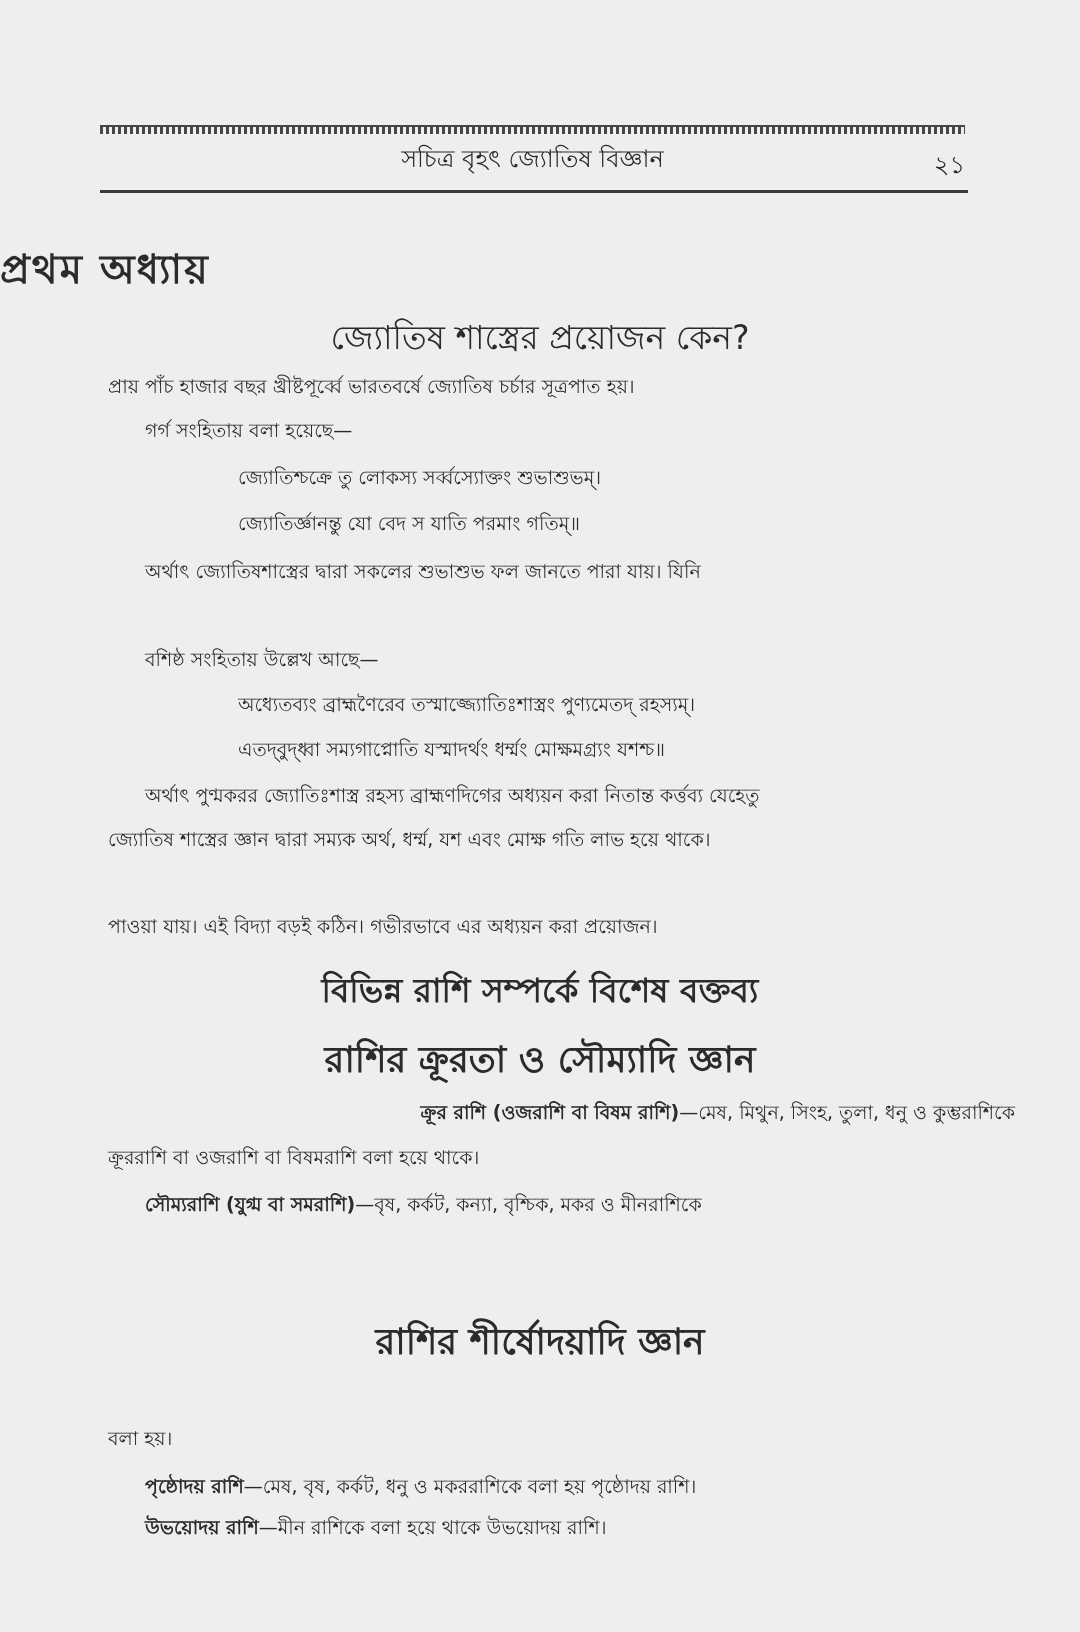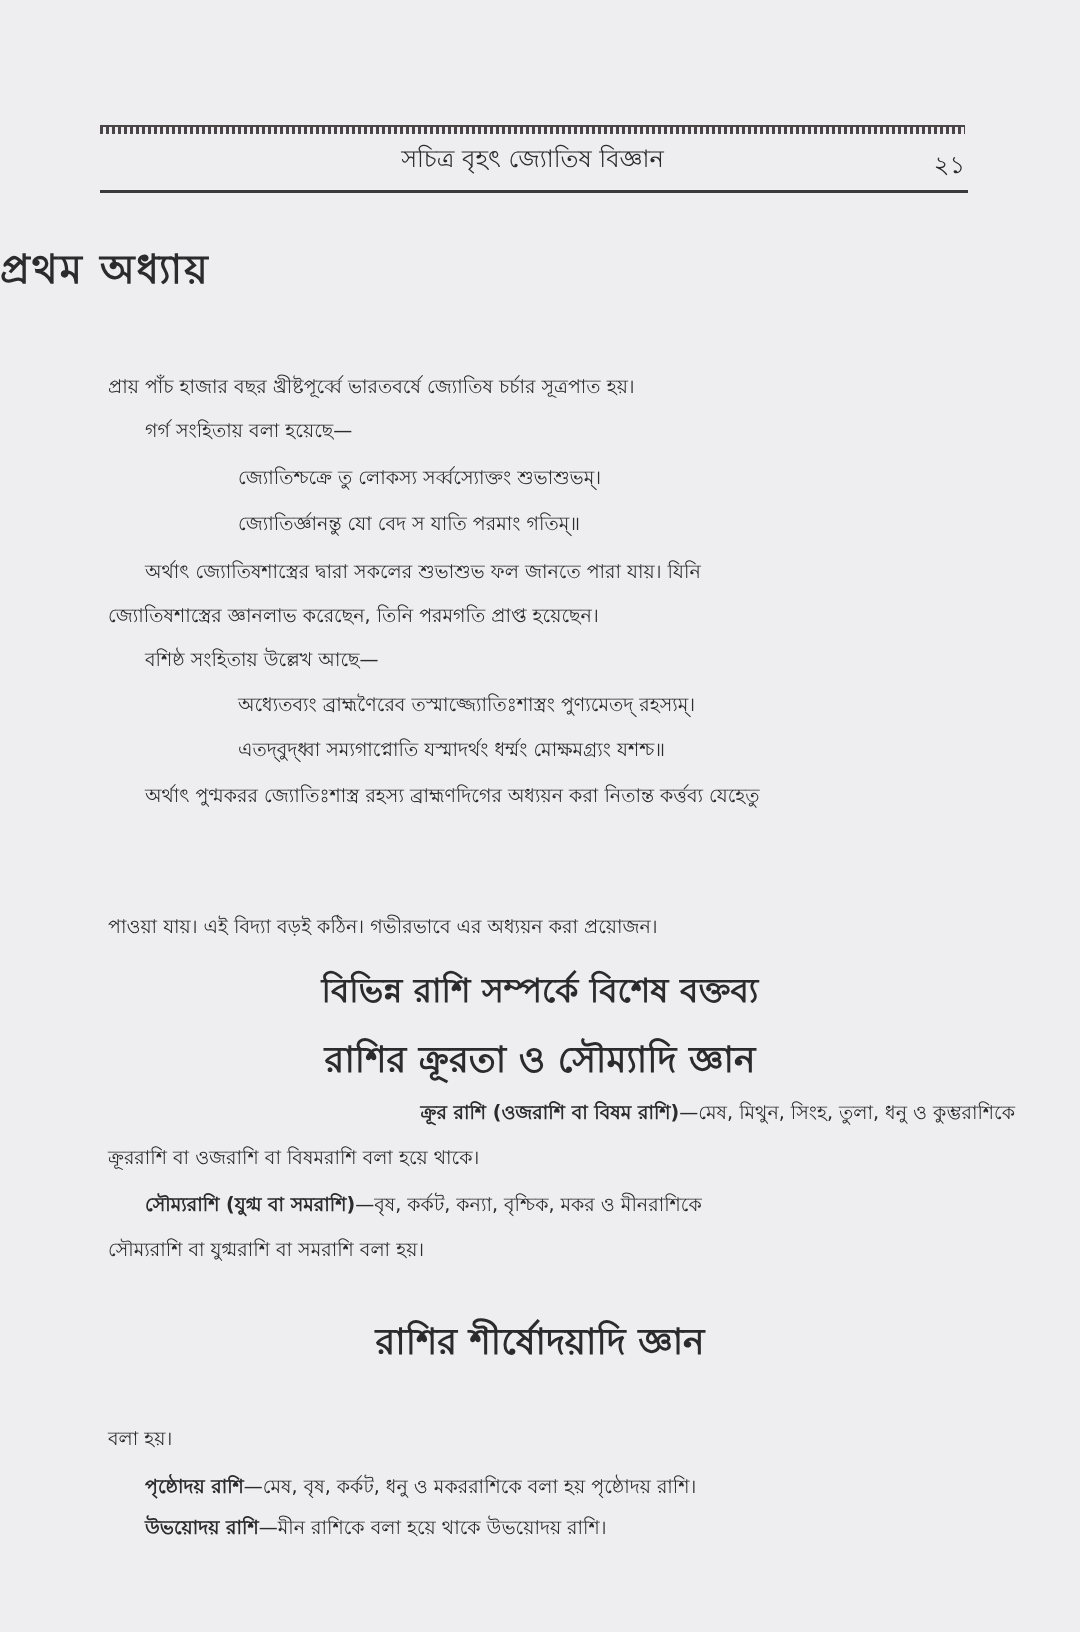--- a/index.html
+++ b/index.html
@@ -56,45 +56,45 @@
 
   <div class="rule-top"></div>
   <div class="running-head">
     <span>সচিত্র বৃহৎ জ্যোতিষ বিজ্ঞান</span>
     <span class="page-num">২১</span>
   </div>
   <div class="rule-bottom"></div>
 
   <div class="chapter">প্রথম অধ্যায়</div>
 
+  <div class="h2" style="top:312px;">জ্যোতিষ শাস্ত্রের প্রয়োজন কেন?</div>
 
   <div class="line" style="top:372px;">প্রায় পাঁচ হাজার বছর খ্রীষ্টপূর্ব্বে ভারতবর্ষে জ্যোতিষ চর্চার সূত্রপাত হয়।</div>
   <div class="line ind" style="top:416px;">গর্গ সংহিতায় বলা হয়েছে—</div>
   <div class="line verse" style="top:463px;">জ্যোতিশ্চক্রে তু লোকস্য সর্ব্বস্যোক্তং শুভাশুভম্।</div>
   <div class="line verse" style="top:509px;">জ্যোতির্জ্ঞানন্তু যো বেদ স যাতি পরমাং গতিম্॥</div>
   <div class="line ind" style="top:557px;">অর্থাৎ জ্যোতিষশাস্ত্রের দ্বারা সকলের শুভাশুভ ফল জানতে পারা যায়। যিনি</div>
-  <div class="line" style="top:601px;">জ্যোতিষশাস্ত্রের জ্ঞানলাভ করেছেন, তিনি পরমগতি প্রাপ্ত হয়েছেন।</div>
   <div class="line ind" style="top:645px;">বশিষ্ঠ সংহিতায় উল্লেখ আছে—</div>
   <div class="line verse2" style="top:690px;">অধ্যেতব্যং ব্রাহ্মণৈরেব তস্মাজ্জ্যোতিঃশাস্ত্রং পুণ্যমেতদ্ রহস্যম্।</div>
   <div class="line verse2" style="top:735px;">এতদ্‌বুদ্ধ্বা সম্যগাপ্নোতি যস্মাদর্থং ধর্ম্মং মোক্ষমগ্র্যং যশশ্চ॥</div>
   <div class="line ind" style="top:781px;">অর্থাৎ পুণ্মকরর জ্যোতিঃশাস্ত্র রহস্য ব্রাহ্মণদিগের অধ্যয়ন করা নিতান্ত কর্ত্তব্য যেহেতু</div>
+  <div class="line" style="top:825px;">জ্যোতিষ শাস্ত্রের জ্ঞান দ্বারা সম্যক অর্থ, ধর্ম্ম, যশ এবং মোক্ষ গতি লাভ হয়ে থাকে।</div>
   <div class="line" style="top:912px;">পাওয়া যায়। এই বিদ্যা বড়ই কঠিন। গভীরভাবে এর অধ্যয়ন করা প্রয়োজন।</div>
 
   <div class="h2 bold" style="top:965px;">বিভিন্ন রাশি সম্পর্কে বিশেষ বক্তব্য</div>
 
   <div class="h3" style="top:1032px;">রাশির ক্রূরতা ও সৌম্যাদি জ্ঞান</div>
 
   <div class="line ind" style="top:1098px;text-align:right;">
     <span class="b">ক্রূর রাশি (ওজরাশি বা বিষম রাশি)</span><span>—মেষ, মিথুন, সিংহ, তুলা, ধনু ও কুম্ভরাশিকে</span>
   </div>
   <div class="line" style="top:1143px;">ক্রূররাশি বা ওজরাশি বা বিষমরাশি বলা হয়ে থাকে।</div>
   <div class="line ind" style="top:1190px;">
     <span class="b">সৌম্যরাশি (যুগ্ম বা সমরাশি)</span><span>—বৃষ, কর্কট, কন্যা, বৃশ্চিক, মকর ও মীনরাশিকে</span>
   </div>
-  <div class="line" style="top:1235px;">সৌম্যরাশি বা যুগ্মরাশি বা সমরাশি বলা হয়।</div>
 
   <div class="h3" style="top:1314px;">রাশির শীর্ষোদয়াদি জ্ঞান</div>
 
   <div class="line" style="top:1424px;">বলা হয়।</div>
   <div class="line ind" style="top:1472px;">
     <span class="b">পৃষ্ঠোদয় রাশি</span><span>—মেষ, বৃষ, কর্কট, ধনু ও মকররাশিকে বলা হয় পৃষ্ঠোদয় রাশি।</span>
   </div>
   <div class="line ind" style="top:1513px;">
     <span class="b">উভয়োদয় রাশি</span><span>—মীন রাশিকে বলা হয়ে থাকে উভয়োদয় রাশি।</span>
   </div>

